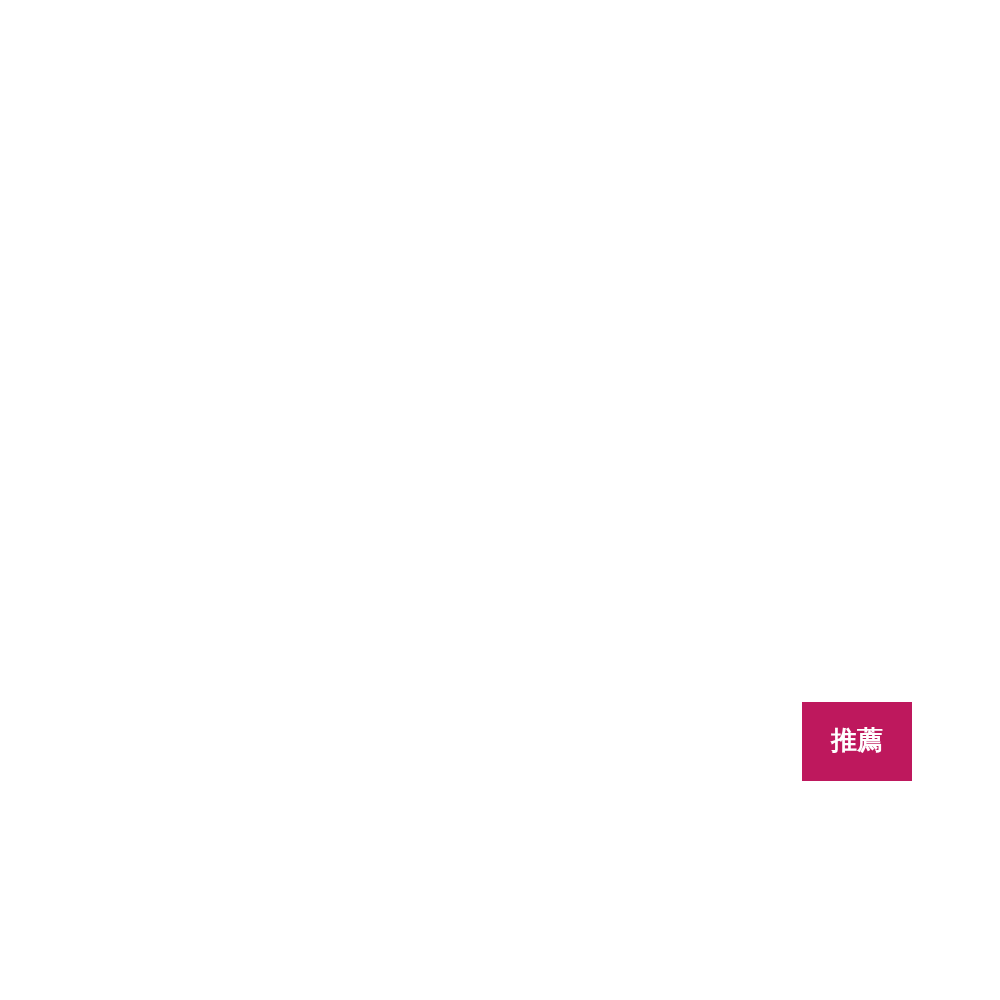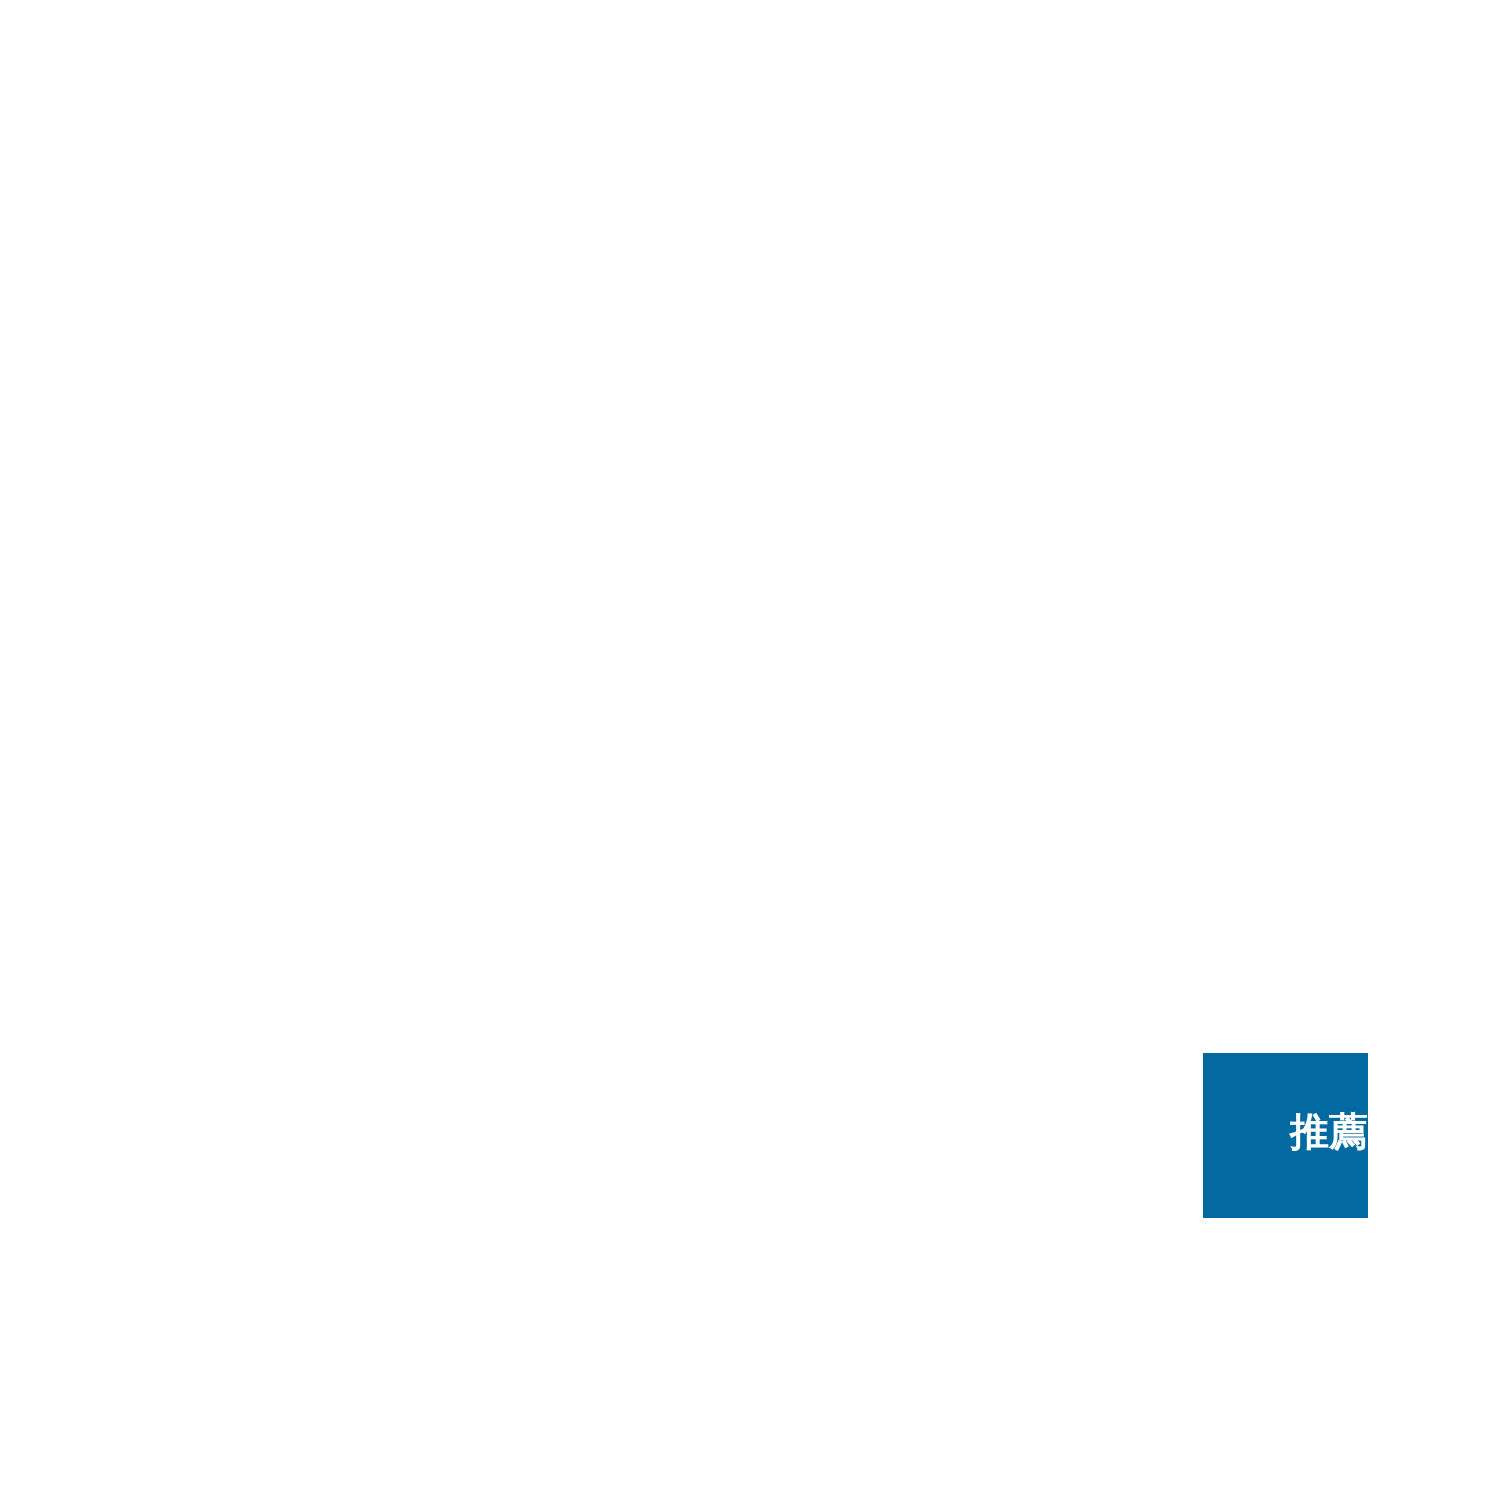--- a/index.html
+++ b/index.html
@@ -23,26 +23,26 @@
     height: 1000px;
     background: #ffffff;
   }
 
   
   .recommend-badge {
     position: absolute;
     left: 802px;
     top: 702px;
     width: 110px;
-    height: 110px;
-    background: #0369a1;
+    height: 79px;
+    background: #be185d;
     border-radius: 0;
     display: flex;
     align-items: center;
-    justify-content: flex-end;
+    justify-content: center;
     box-sizing: border-box;
     
     padding-bottom: 3px;
     user-select: none;
   }
 
   .recommend-badge__label {
     display: block;
     color: #ffffff;
     font-family: "DejaVu Sans", "Liberation Sans", sans-serif;

